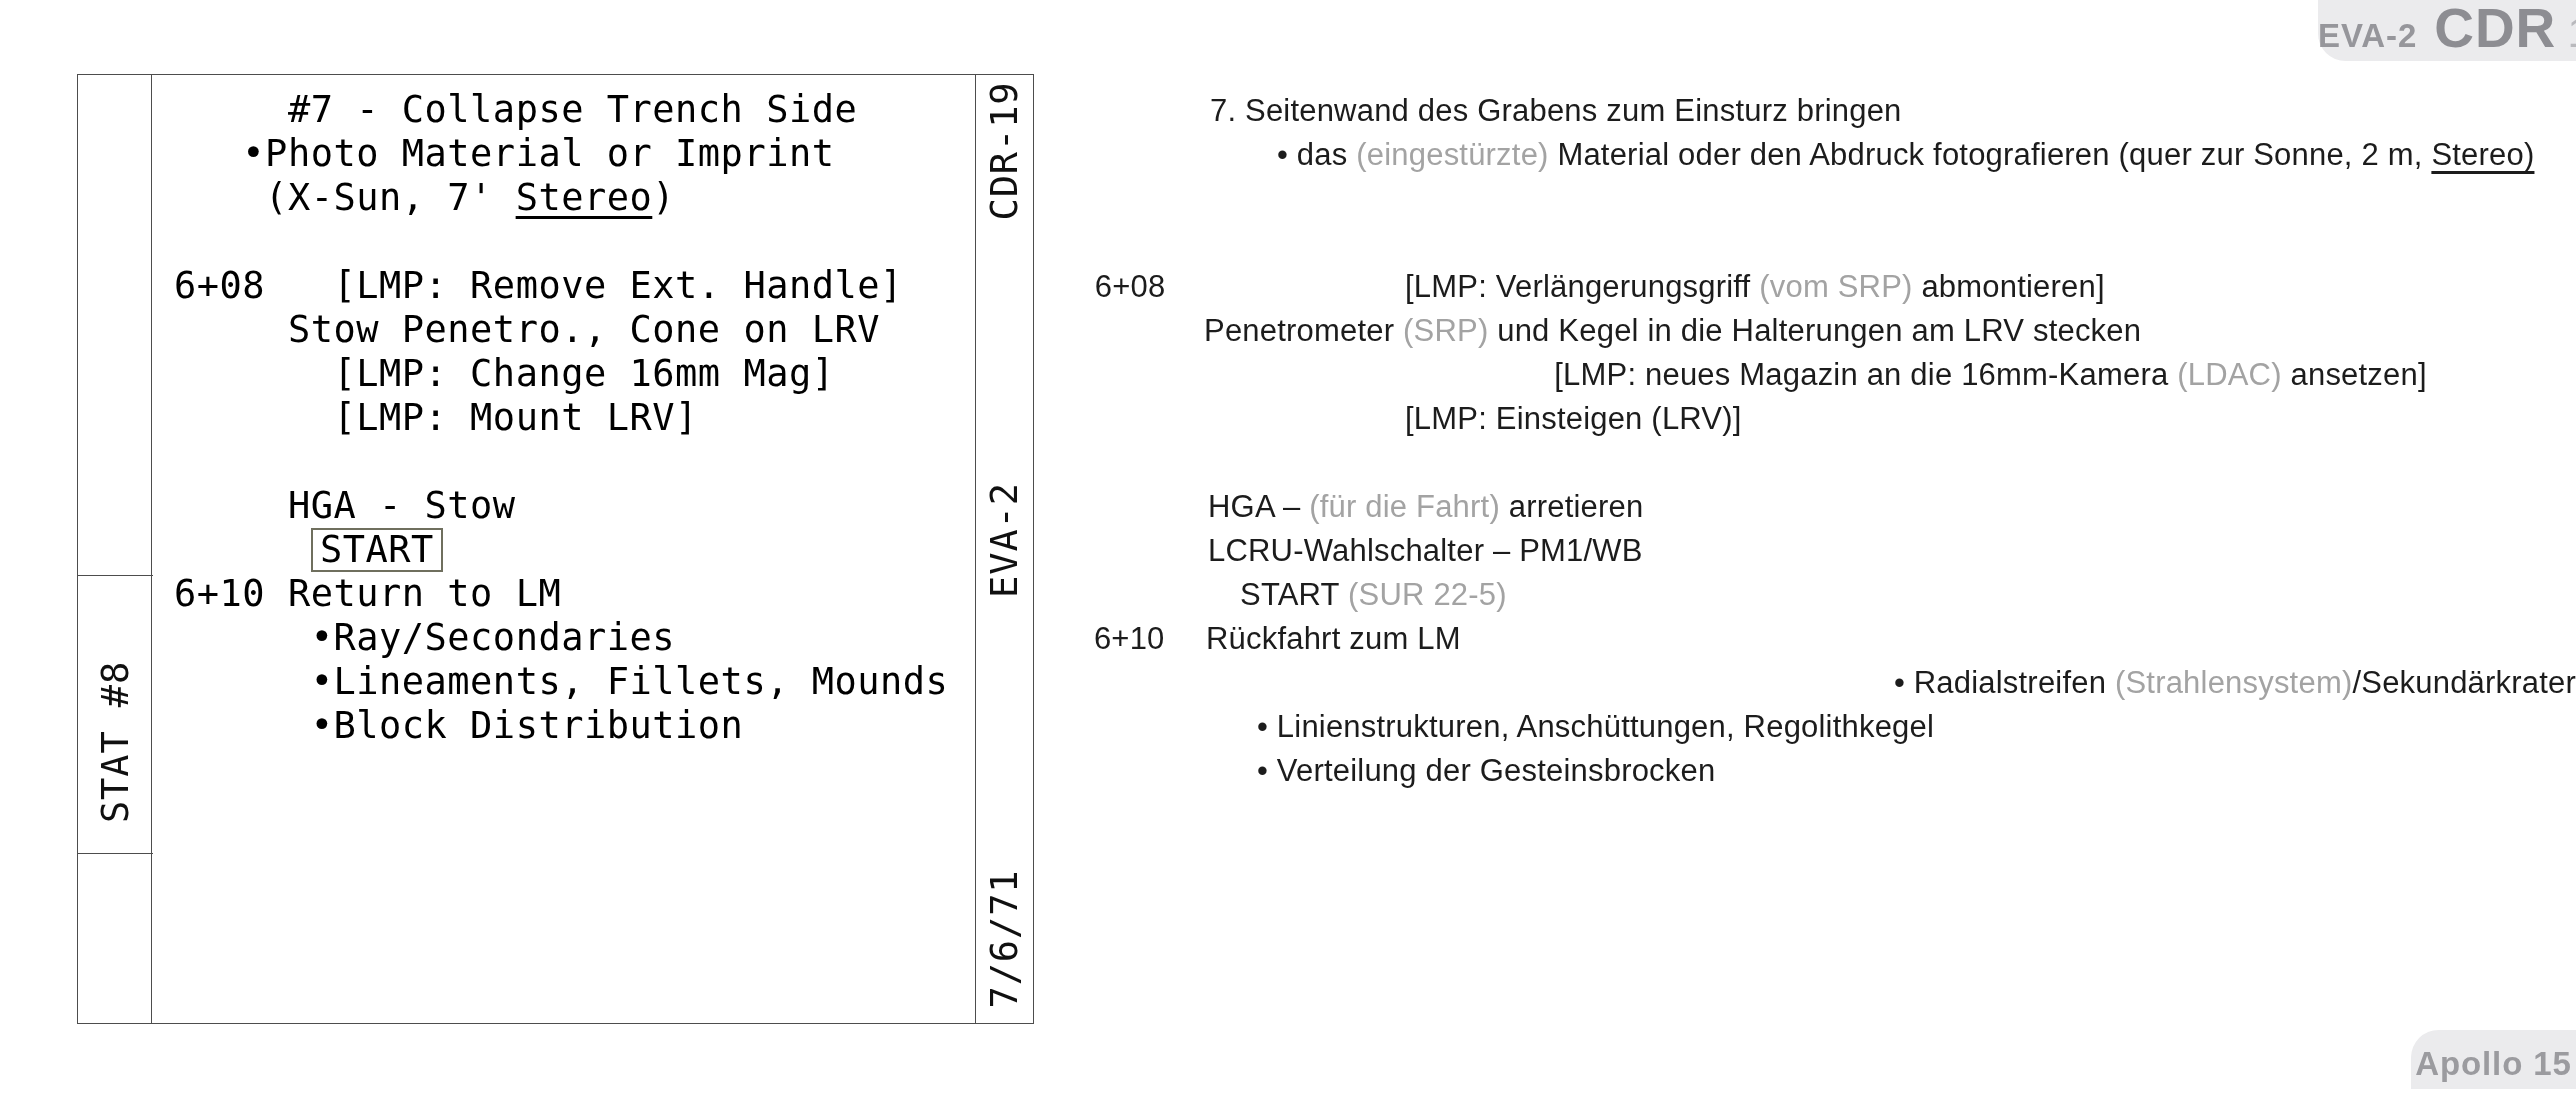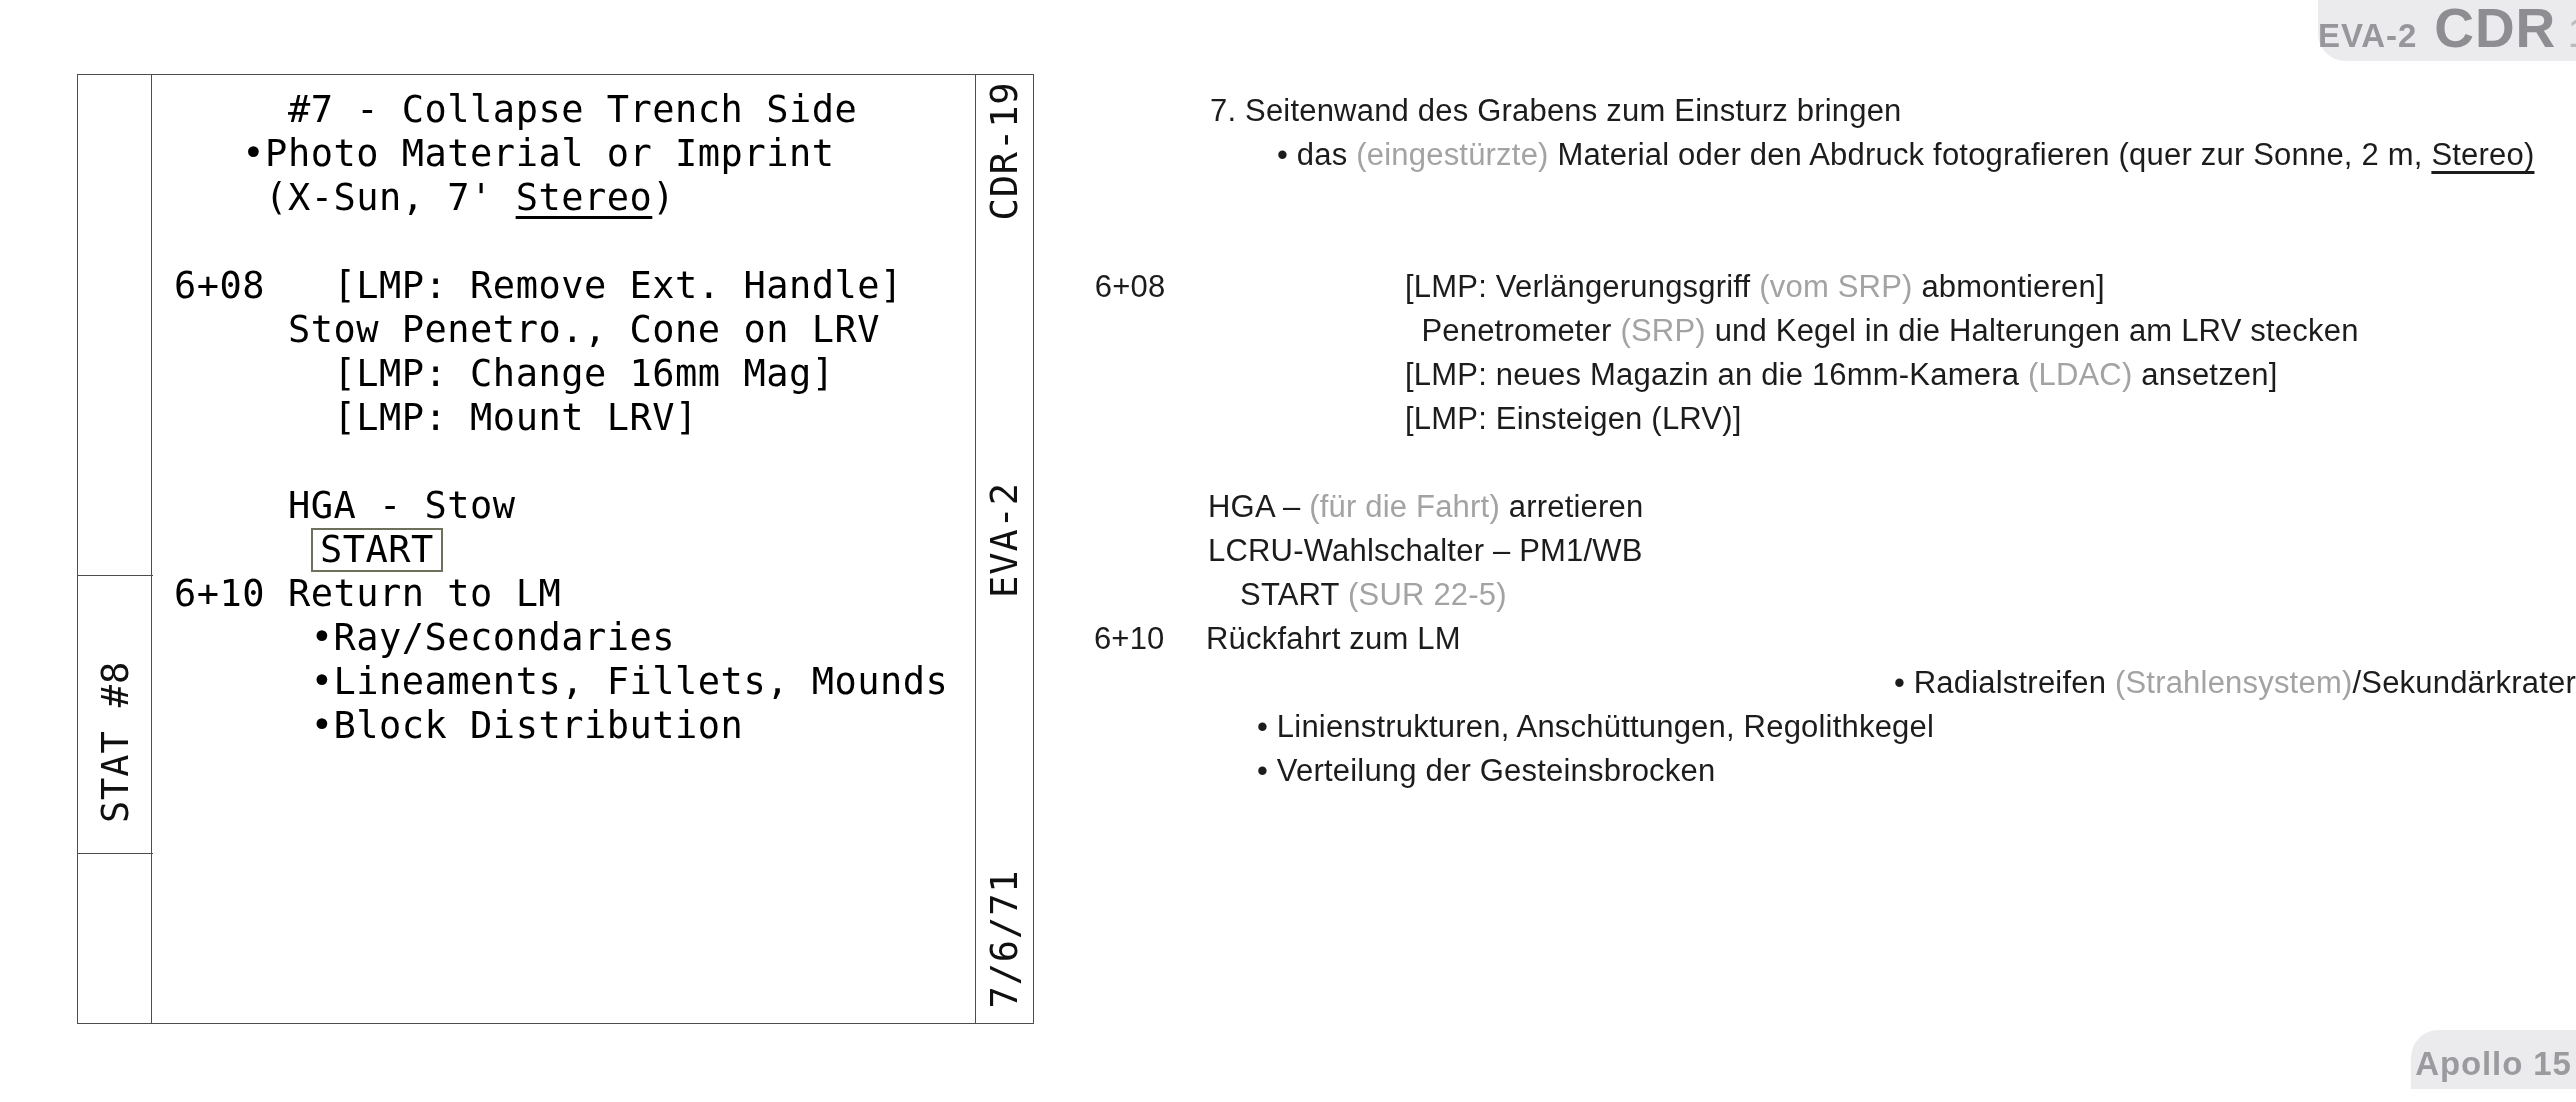--- a/index.html
+++ b/index.html
@@ -91,22 +91,22 @@
         <div class="row"><span>      •Block Distribution</span></div>
       </div>
   </div>
 
   <div class="ger">
       <div class="row" style="padding-left: 152px;"><span class="seg-abs" style="left: 117px;">7.</span><span>Seitenwand des Grabens zum Einsturz bringen</span></div>
       <div class="row" style="padding-left: 184px;"><span>• das </span><span class="seg-m">(eingestürzte)</span><span> Material oder den Abdruck fotografieren (quer zur Sonne, 2 m, </span><span class="seg-u">Stereo)</span></div>
       <div class="row" style="padding-left: 0px;"></div>
       <div class="row" style="padding-left: 0px;"></div>
       <div class="row" style="padding-left: 312px;"><span class="seg-abs" style="left: 1.8px;">6+08</span><span>[LMP: Verlängerungsgriff </span><span class="seg-m">(vom SRP)</span><span> abmontieren]</span></div>
-      <div class="row" style="padding-left: 111px; text-align: center;"><span>Penetrometer </span><span class="seg-m">(SRP)</span><span> und Kegel in die Halterungen am LRV stecken</span></div>
-      <div class="row" style="padding-left: 312px;"><span>[LMP: neues Magazin an die 16mm-Kamera </span><span class="seg-m">(LDAC)</span><span> ansetzen]</span></div>
+      <div class="row" style="padding-left: 111px;"><span>Penetrometer </span><span class="seg-m">(SRP)</span><span> und Kegel in die Halterungen am LRV stecken</span></div>
+      <div class="row" style="padding-left: 312px; text-align: center;"><span>[LMP: neues Magazin an die 16mm-Kamera </span><span class="seg-m">(LDAC)</span><span> ansetzen]</span></div>
       <div class="row" style="padding-left: 312px;"><span>[LMP: Einsteigen (LRV)]</span></div>
       <div class="row" style="padding-left: 0px;"></div>
       <div class="row" style="padding-left: 115px;"><span>HGA – </span><span class="seg-m">(für die Fahrt)</span><span> arretieren</span></div>
       <div class="row" style="padding-left: 115px;"><span>LCRU-Wahlschalter – PM1/WB</span></div>
       <div class="row" style="padding-left: 147px;"><span>START </span><span class="seg-m">(SUR 22-5)</span></div>
       <div class="row" style="padding-left: 113px;"><span class="seg-abs" style="left: 0.9px;">6+10</span><span>Rückfahrt zum LM</span></div>
       <div class="row" style="padding-left: 164px; text-align: right;"><span>• Radialstreifen </span><span class="seg-m">(Strahlensystem)</span><span>/Sekundärkrater</span></div>
       <div class="row" style="padding-left: 164px;"><span>• Linienstrukturen, Anschüttungen, Regolithkegel</span></div>
       <div class="row" style="padding-left: 164px;"><span>• Verteilung der Gesteinsbrocken</span></div>
     </div>

